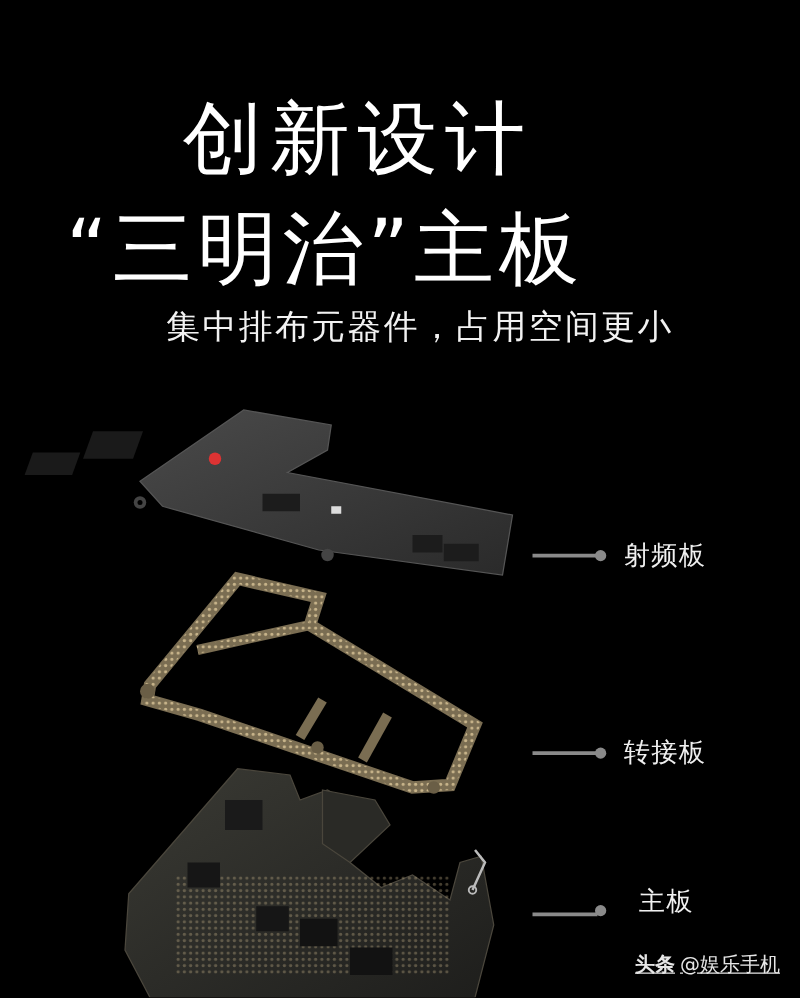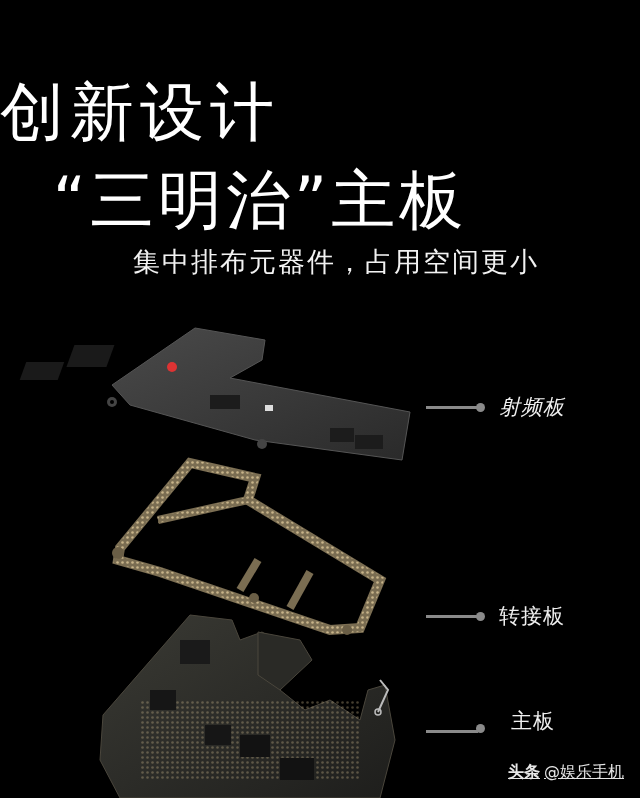--- a/index.html
+++ b/index.html
@@ -1,37 +1,37 @@
 <!DOCTYPE html>
 <html><head>
   <meta charset="utf-8">
   <style>
     * { margin: 0; padding: 0; box-sizing: border-box; }
     html, body { width: 640px; height: 798px; background: #000; overflow: hidden; }
     body { position: relative; font-family: "DejaVu Sans", "Liberation Sans", sans-serif; color: #fff; }
 
     .title-1 {
       position: absolute; left: 0; width: 572px; top: 72px;
-      text-align: left; font-size: 64px; font-weight: 500; letter-spacing: 6px; line-height: 80px;
+      text-align: center; font-size: 64px; font-weight: 500; letter-spacing: 6px; line-height: 80px;
     }
     .title-2 {
       position: absolute; left: 0; width: 520px; top: 160px;
       text-align: center; font-size: 64px; font-weight: 500; letter-spacing: 4px; line-height: 80px;
     }
     .subtitle {
       position: absolute; left: 16px; width: 640px; top: 244px;
       text-align: center; font-size: 27px; letter-spacing: 2px; line-height: 36px; color: #f2f2f2;
     }
 
     .callout { position: absolute; left: 426px; display: flex; align-items: center; }
     .callout .line { width: 52px; height: 3px; background: #8a8a8a; }
     .callout .dot { width: 9px; height: 9px; border-radius: 50%; background: #8a8a8a; margin-left: -2px; }
     .callout .label { margin-left: 14px; font-size: 21px; color: #f0f0f0; letter-spacing: 1px; line-height: 24px; }
-    .c1 { top: 395px; font-style: italic; }
-    .c2 { top: 604px; }
+    .c1 { top: 432px; }
+    .c2 { top: 590px; }
     .c3 { top: 709px; align-items: flex-end; }
     .c3 .label { margin-left: 26px; }
 
     .watermark {
       position: absolute; left: 508px; top: 762px; font-size: 16px; color: #e6e6e6; white-space: nowrap; text-decoration: underline;
     }
     .watermark .brand { font-weight: bold; margin-right: 4px; }
 
     .boards { position: absolute; left: 0; top: 0; width: 640px; height: 798px; }
   </style>

